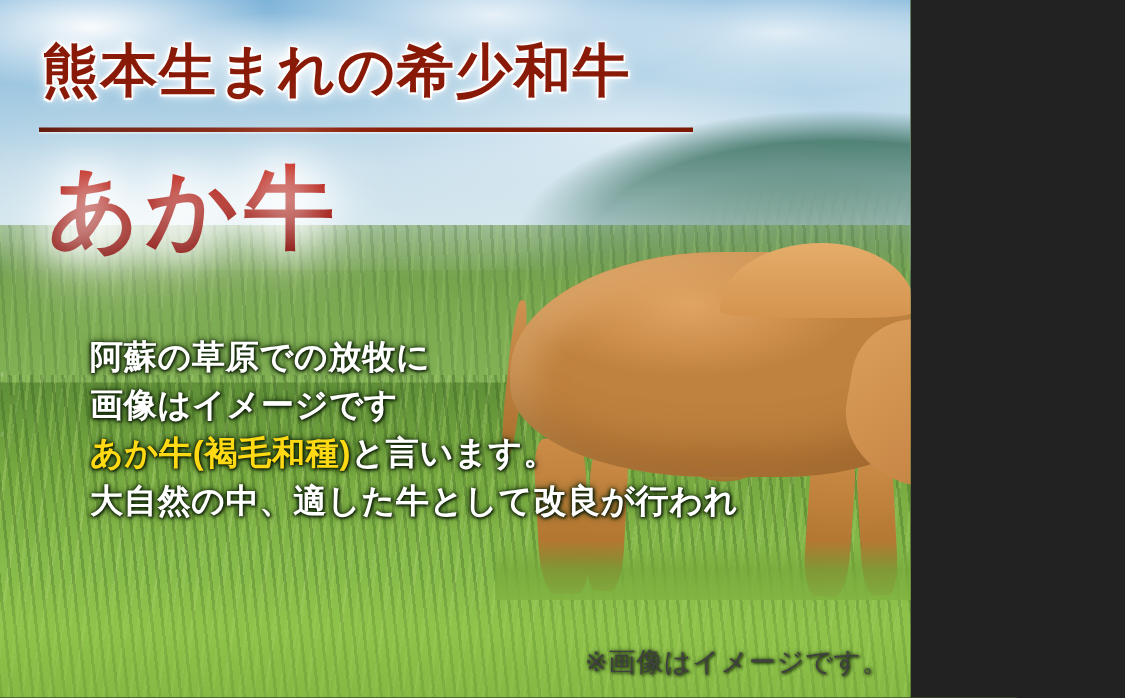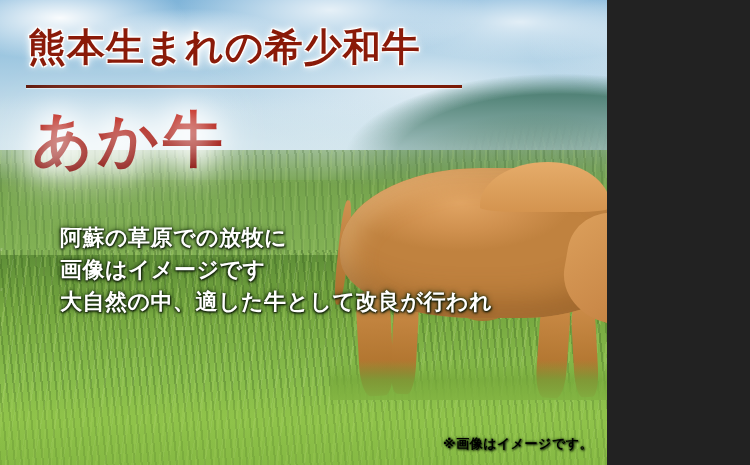--- a/index.html
+++ b/index.html
@@ -223,21 +223,21 @@
   .body-line {
     font-size: 22px; line-height: 32px; font-weight: 700; color: #ffffff;
     letter-spacing: .5px; white-space: nowrap;
     text-shadow:
       0 0 3px rgba(20,45,10,.95), 0 0 6px rgba(20,45,10,.8),
       1px 1px 2px rgba(0,0,0,.85), -1px 1px 2px rgba(0,0,0,.5);
   }
   .hl-yellow { color: #ffd914; }
   .disclaimer {
     position: absolute; right: 14px; bottom: 12px;
-    font-size: 13px; font-weight: 700; color: #000000; letter-spacing: .5px;
+    font-size: 18px; font-weight: 400; color: #404040; letter-spacing: .5px;
     text-shadow: 0 0 3px rgba(25,55,12,.95), 1px 1px 2px rgba(0,0,0,.8);
   }
 </style>
 </head>
 <body>
 
 <div id="banner">
 
   <div class="layer sky"></div>
   <div class="layer ridge-far"></div>
@@ -274,17 +274,18 @@
     <div class="cow-mask-grass"></div>
   </div>
 
   <div class="headline">熊本生まれの希少和牛</div>
   <div class="rule"></div>
   <div class="title">あか牛</div>
 
   <div class="body-text">
     <div class="body-line">阿蘇の草原での放牧に</div>
     <div class="body-line">画像はイメージです</div>
+    <div class="body-line"><span class="hl-yellow">あか牛(褐毛和種)</span><span>と言います。</span></div>
     <div class="body-line">大自然の中、適した牛として改良が行われ</div>
   </div>
 
   <div class="disclaimer">※画像はイメージです。</div>
 </div>
 
 </body></html>

